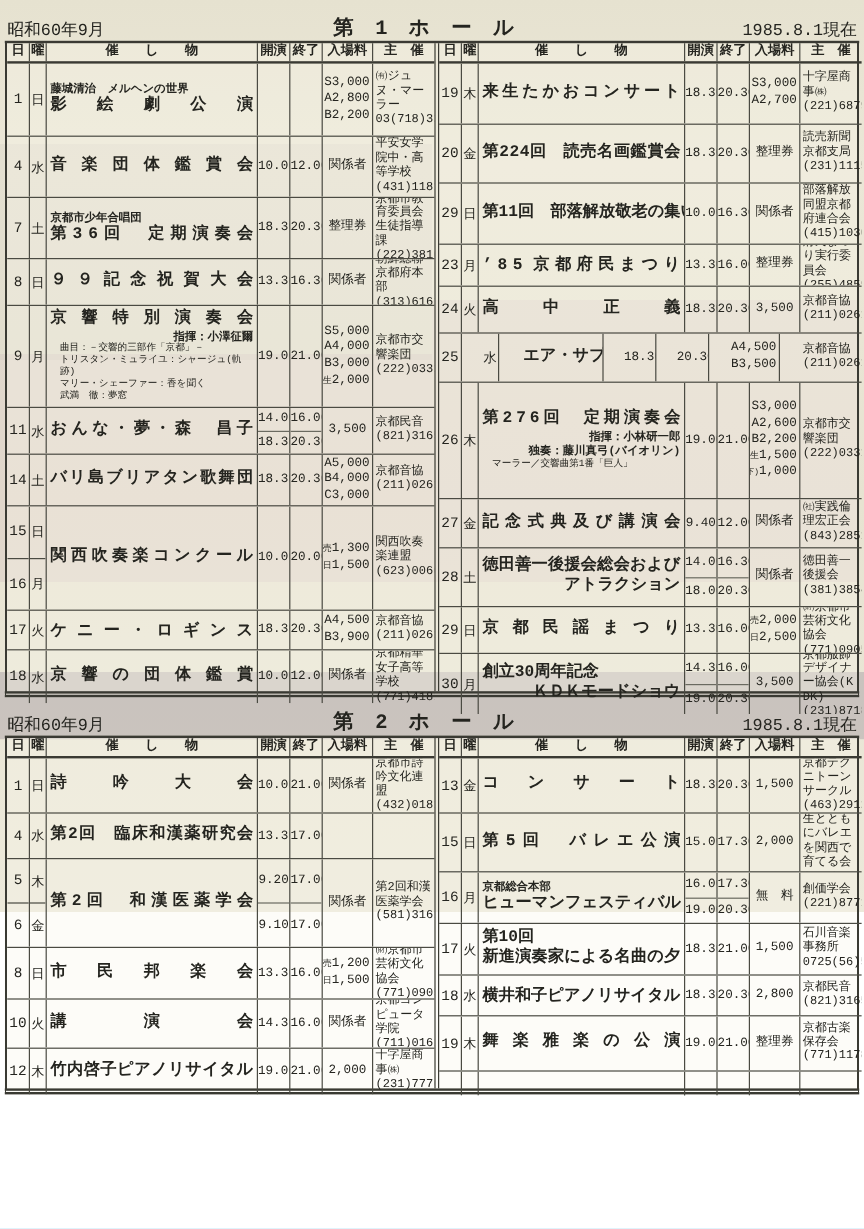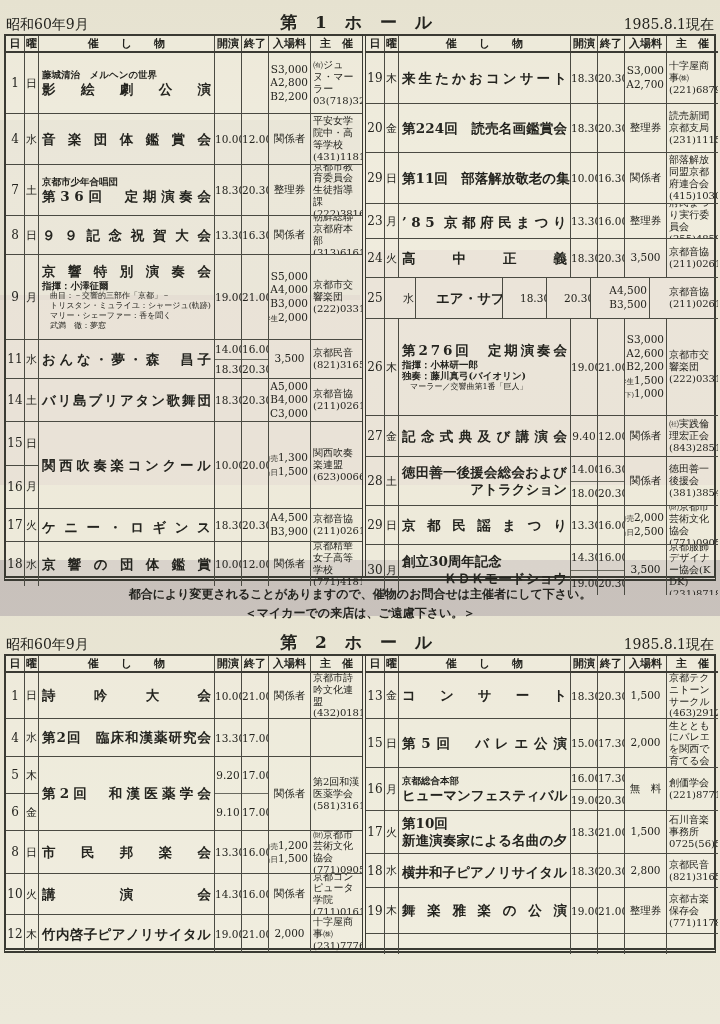--- a/index.html
+++ b/index.html
@@ -1,18 +1,18 @@
 <!DOCTYPE html>
 <html><head>
 <meta charset="utf-8">
 <style>
   html,body{margin:0;padding:0;}
   body{width:720px;height:1024px;overflow:hidden;
        font-family:"DejaVu Serif","Liberation Serif",serif;color:#24241f;}
-  .page{position:relative;width:720px;height:1024px;background:#0ea5e9;}
+  .page{position:relative;width:720px;height:760px;background:#0ea5e9;font-family:Liberation Mono, monospace;}
   .page::before{content:"";position:absolute;inset:0;
     background:linear-gradient(180deg,#e6e2d0 0%,#ebe7d7 18%,#e7e3d1 55%,#ece9da 100%);}
   .stain{position:absolute;pointer-events:none;}
   .content{position:absolute;left:4px;right:4px;top:0;}
 
   .title-row{display:flex;align-items:flex-end;justify-content:space-between;
     height:24px;margin-top:10px;padding:0 2px;}
   .title-era{font-size:14px;}
   .title-hall{font-size:17px;font-weight:bold;letter-spacing:1.05em;text-indent:1.05em;}
   .title-asof{font-size:14px;}
@@ -46,21 +46,21 @@
     font-size:12px;text-align:center;}
   .daterow+.daterow{border-top:1px solid #4a4a42;}
   .dayrows .daterow{font-size:11px;}
 
   .c-event{padding:18px 3px;justify-content:center;}
   .ev-line{line-height:1.25;}
   .ev-big{font-size:13.5px;font-weight:bold;}
   .ev-sub{font-size:9.5px;font-weight:bold;}
   .ev-tiny{font-size:8px;padding-left:8px;}
   .al-l{text-align:left;}
-  .al-c{text-align:left;}
+  .al-c{text-align:right;}
   .al-r{text-align:right;}
   .jspread{display:flex;justify-content:space-between;white-space:nowrap;}
   .jspread span{display:block;}
 
   .timerow{flex:1;display:flex;flex-direction:column;justify-content:center;
     font-size:10.5px;text-align:center;white-space:nowrap;}
   .timerow+.timerow{border-top:1px solid #6a6a60;}
 
   .c-price{padding:1px 2px;font-size:10.5px;}
   .pline{display:flex;justify-content:flex-end;align-items:baseline;line-height:1.3;
@@ -953,24 +953,20 @@
               </div>
               <div class="c cw-org c-org">
                 <div class="org-name">京都服飾デザイナー協会(KDK)</div>
                 <div class="org-tel">(231)8718</div>
               </div>
             </div>
           </div>
       </div>
     </div>
 
-    <div class="notes">
-      <div>都合により変更されることがありますので、催物のお問合せは主催者にして下さい。</div>
-      <div>＜マイカーでの来店は、ご遠慮下さい。＞</div>
-    </div>
 
     <div class="title-row" style="margin-top:8px;">
       <span class="title-era">昭和60年9月</span>
       <span class="title-hall">第2ホール</span>
       <span class="title-asof">1985.8.1現在</span>
     </div>
     <div class="hall-table" style="height:292px;">
       <div class="half left">
         <div class="h-head">
           <div class="cw-date">日</div>

